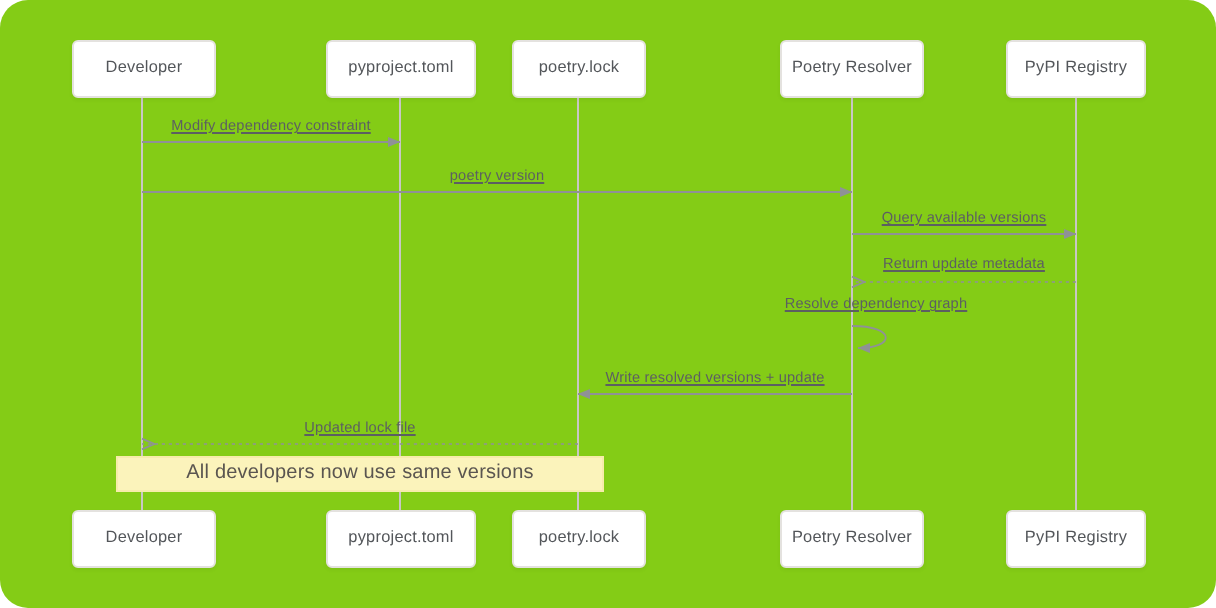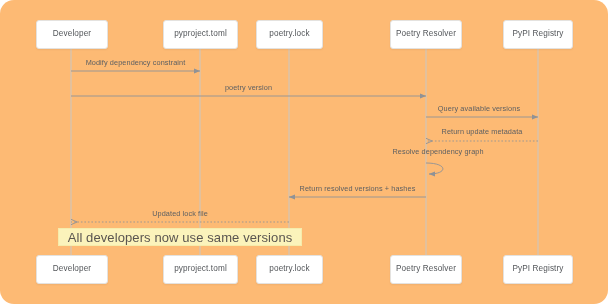--- a/index.html
+++ b/index.html
@@ -6,21 +6,21 @@
   html, body {
     margin: 0; padding: 0;
     width: 608px; height: 304px;
     background: #ffffff;
     font-family: "Liberation Sans", sans-serif;
     overflow: hidden;
   }
   #canvas {
     position: relative;
     width: 608px; height: 304px;
-    background: #fdba74;
+    background: #84cc16;
     border-radius: 14px;
     overflow: hidden;
   }
   #diagram-svg {
     position: absolute;
     left: 0; top: 0;
     width: 608px; height: 304px;
   }
   .participant-box {
     position: absolute;
@@ -41,34 +41,35 @@
   }
   .note-box {
     position: absolute;
     background: #fbf3bb;
     border: 1px solid #f6ecab;
     display: flex;
     align-items: center;
     justify-content: center;
   }
   .note-label {
-    font-size: 13px;
+    font-size: 10px;
     color: #5a5550;
     letter-spacing: 0.1px;
     white-space: nowrap;
     line-height: 1;
   }
   .msg-label {
     position: absolute;
     font-size: 7.3px;
     color: #5c5f62;
     letter-spacing: 0.1px;
     white-space: nowrap;
     line-height: 1;
     transform: translateX(-50%);
+    text-decoration: underline;
   }
 </style>
 </head>
 <body>
 
 <div id="canvas">
 
   <svg id="diagram-svg" viewBox="0 0 608 304" xmlns="http://www.w3.org/2000/svg">
     <defs>
       <marker id="arrowhead-solid" markerWidth="7" markerHeight="7" refX="6.2" refY="2.6" orient="auto" markerUnits="userSpaceOnUse">
@@ -131,20 +132,20 @@
       </div>
     </div>
   <div id="note-layer">
       <div class="note-box" style="left: 58px; top: 228px; width: 244px; height: 18px; background: rgb(251, 243, 187); border-color: rgb(246, 236, 171);">
         <span class="note-label" style="color: rgb(90, 85, 80);">All developers now use same versions</span>
       </div>
     </div>
   <div id="labels-layer">
       <div class="msg-label" style="left: 135.5px; top: 59px; color: rgb(92, 95, 98);">Modify dependency constraint</div>
       <div class="msg-label" style="left: 248.5px; top: 84px; color: rgb(92, 95, 98);">poetry version</div>
-      <div class="msg-label" style="left: 464px; top: 105px; color: rgb(92, 95, 98); padding-left: 30px;">Query available versions</div>
+      <div class="msg-label" style="left: 482px; top: 105px; color: rgb(92, 95, 98);">Query available versions</div>
       <div class="msg-label" style="left: 482px; top: 128px; color: rgb(92, 95, 98);">Return update metadata</div>
       <div class="msg-label" style="left: 438px; top: 148px; color: rgb(92, 95, 98);">Resolve dependency graph</div>
-      <div class="msg-label" style="left: 357.5px; top: 185px; color: rgb(92, 95, 98);">Return resolved versions + hashes</div>
+      <div class="msg-label" style="left: 357.5px; top: 185px; color: rgb(92, 95, 98);">Write resolved versions + update</div>
       <div class="msg-label" style="left: 180px; top: 210px; color: rgb(92, 95, 98);">Updated lock file</div>
     </div>
 
 </div>
 
 </body></html>

